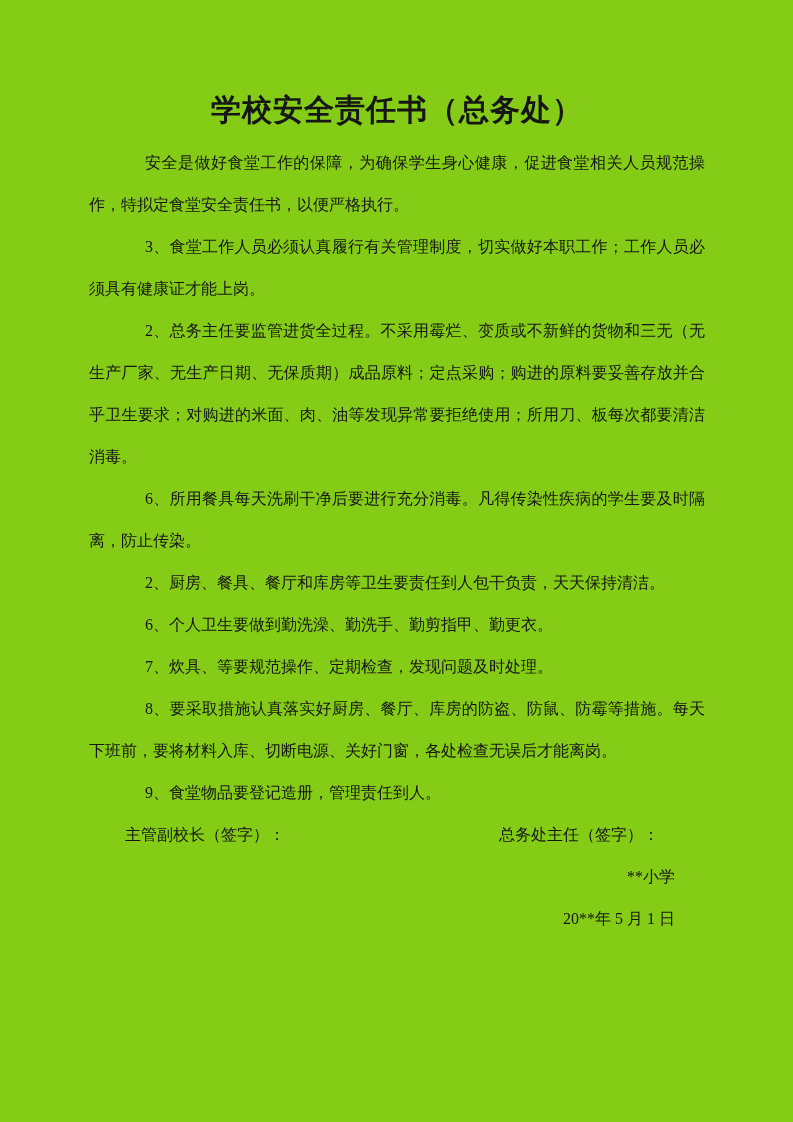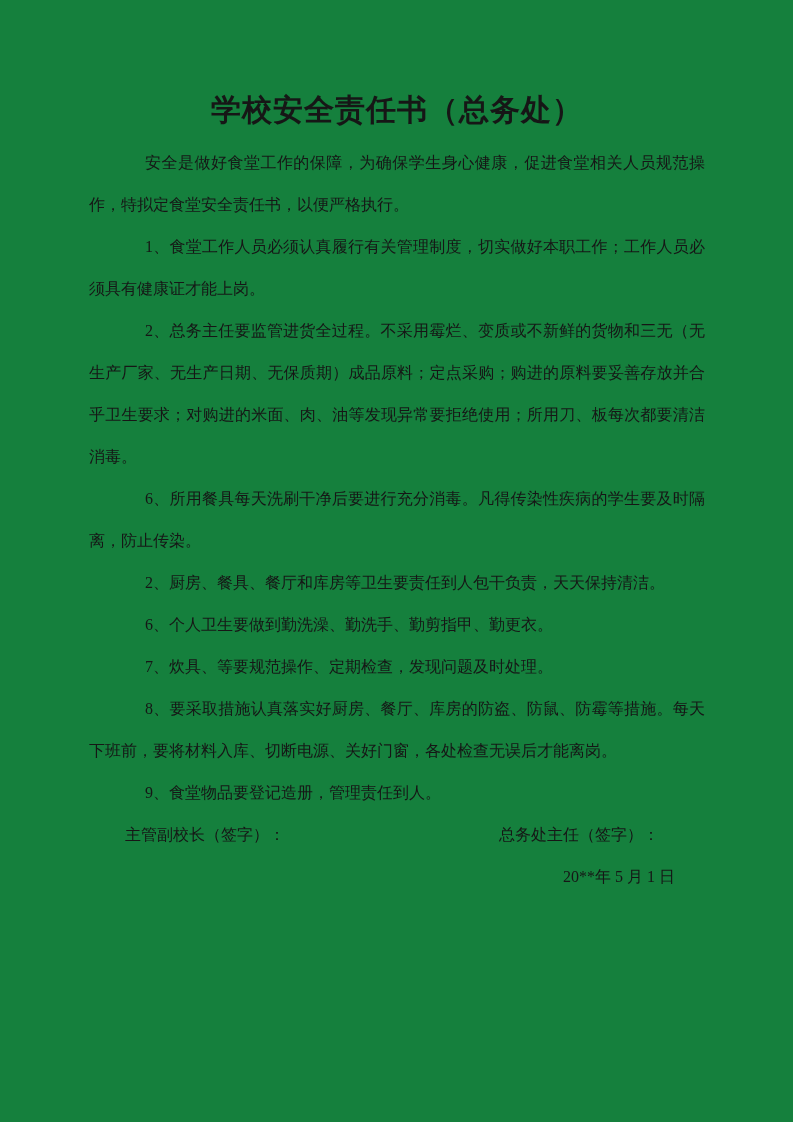--- a/index.html
+++ b/index.html
@@ -7,21 +7,21 @@
   body {
     width: 793px;
     height: 1122px;
     font-family: "Liberation Sans", sans-serif;
     color: #161616;
     overflow: hidden;
   }
   .page {
     width: 793px;
     height: 1122px;
-    background: #15803d;
+    background: #84cc16;
     padding: 90px 88px 0 89px;
     overflow: hidden;
   }
   .doc-title {
     font-size: 30px;
     font-weight: bold;
     text-align: center;
     line-height: 40px;
     letter-spacing: 1px;
     white-space: nowrap;
@@ -51,29 +51,30 @@
 </style>
 </head>
 <body>
 
 <div class="page">
   <h1 class="doc-title">学校安全责任书（总务处）</h1>
 
   <div class="doc-body">
     <p class="para">安全是做好食堂工作的保障，为确保学生身心健康，促进食堂相关人员规范操作，特拟定食堂安全责任书，以便严格执行。</p>
 
-    <p class="para">1、食堂工作人员必须认真履行有关管理制度，切实做好本职工作；工作人员必须具有健康证才能上岗。</p>
+    <p class="para">3、食堂工作人员必须认真履行有关管理制度，切实做好本职工作；工作人员必须具有健康证才能上岗。</p>
     <p class="para">2、总务主任要监管进货全过程。不采用霉烂、变质或不新鲜的货物和三无（无生产厂家、无生产日期、无保质期）成品原料；定点采购；购进的原料要妥善存放并合乎卫生要求；对购进的米面、肉、油等发现异常要拒绝使用；所用刀、板每次都要清洁消毒。</p>
     <p class="para">6、所用餐具每天洗刷干净后要进行充分消毒。凡得传染性疾病的学生要及时隔离，防止传染。</p>
     <p class="para">2、厨房、餐具、餐厅和库房等卫生要责任到人包干负责，天天保持清洁。</p>
     <p class="para">6、个人卫生要做到勤洗澡、勤洗手、勤剪指甲、勤更衣。</p>
     <p class="para">7、炊具、等要规范操作、定期检查，发现问题及时处理。</p>
     <p class="para">8、要采取措施认真落实好厨房、餐厅、库房的防盗、防鼠、防霉等措施。每天下班前，要将材料入库、切断电源、关好门窗，各处检查无误后才能离岗。</p>
     <p class="para">9、食堂物品要登记造册，管理责任到人。</p>
 
     <div class="sig-row">
       <span class="sig-left">主管副校长（签字）：</span>
       <span class="sig-right">总务处主任（签字）：</span>
     </div>
 
+    <p class="footer-line">**小学</p>
     <p class="footer-line">20**年 5 月 1 日</p>
   </div>
 </div>
 
 </body></html>

